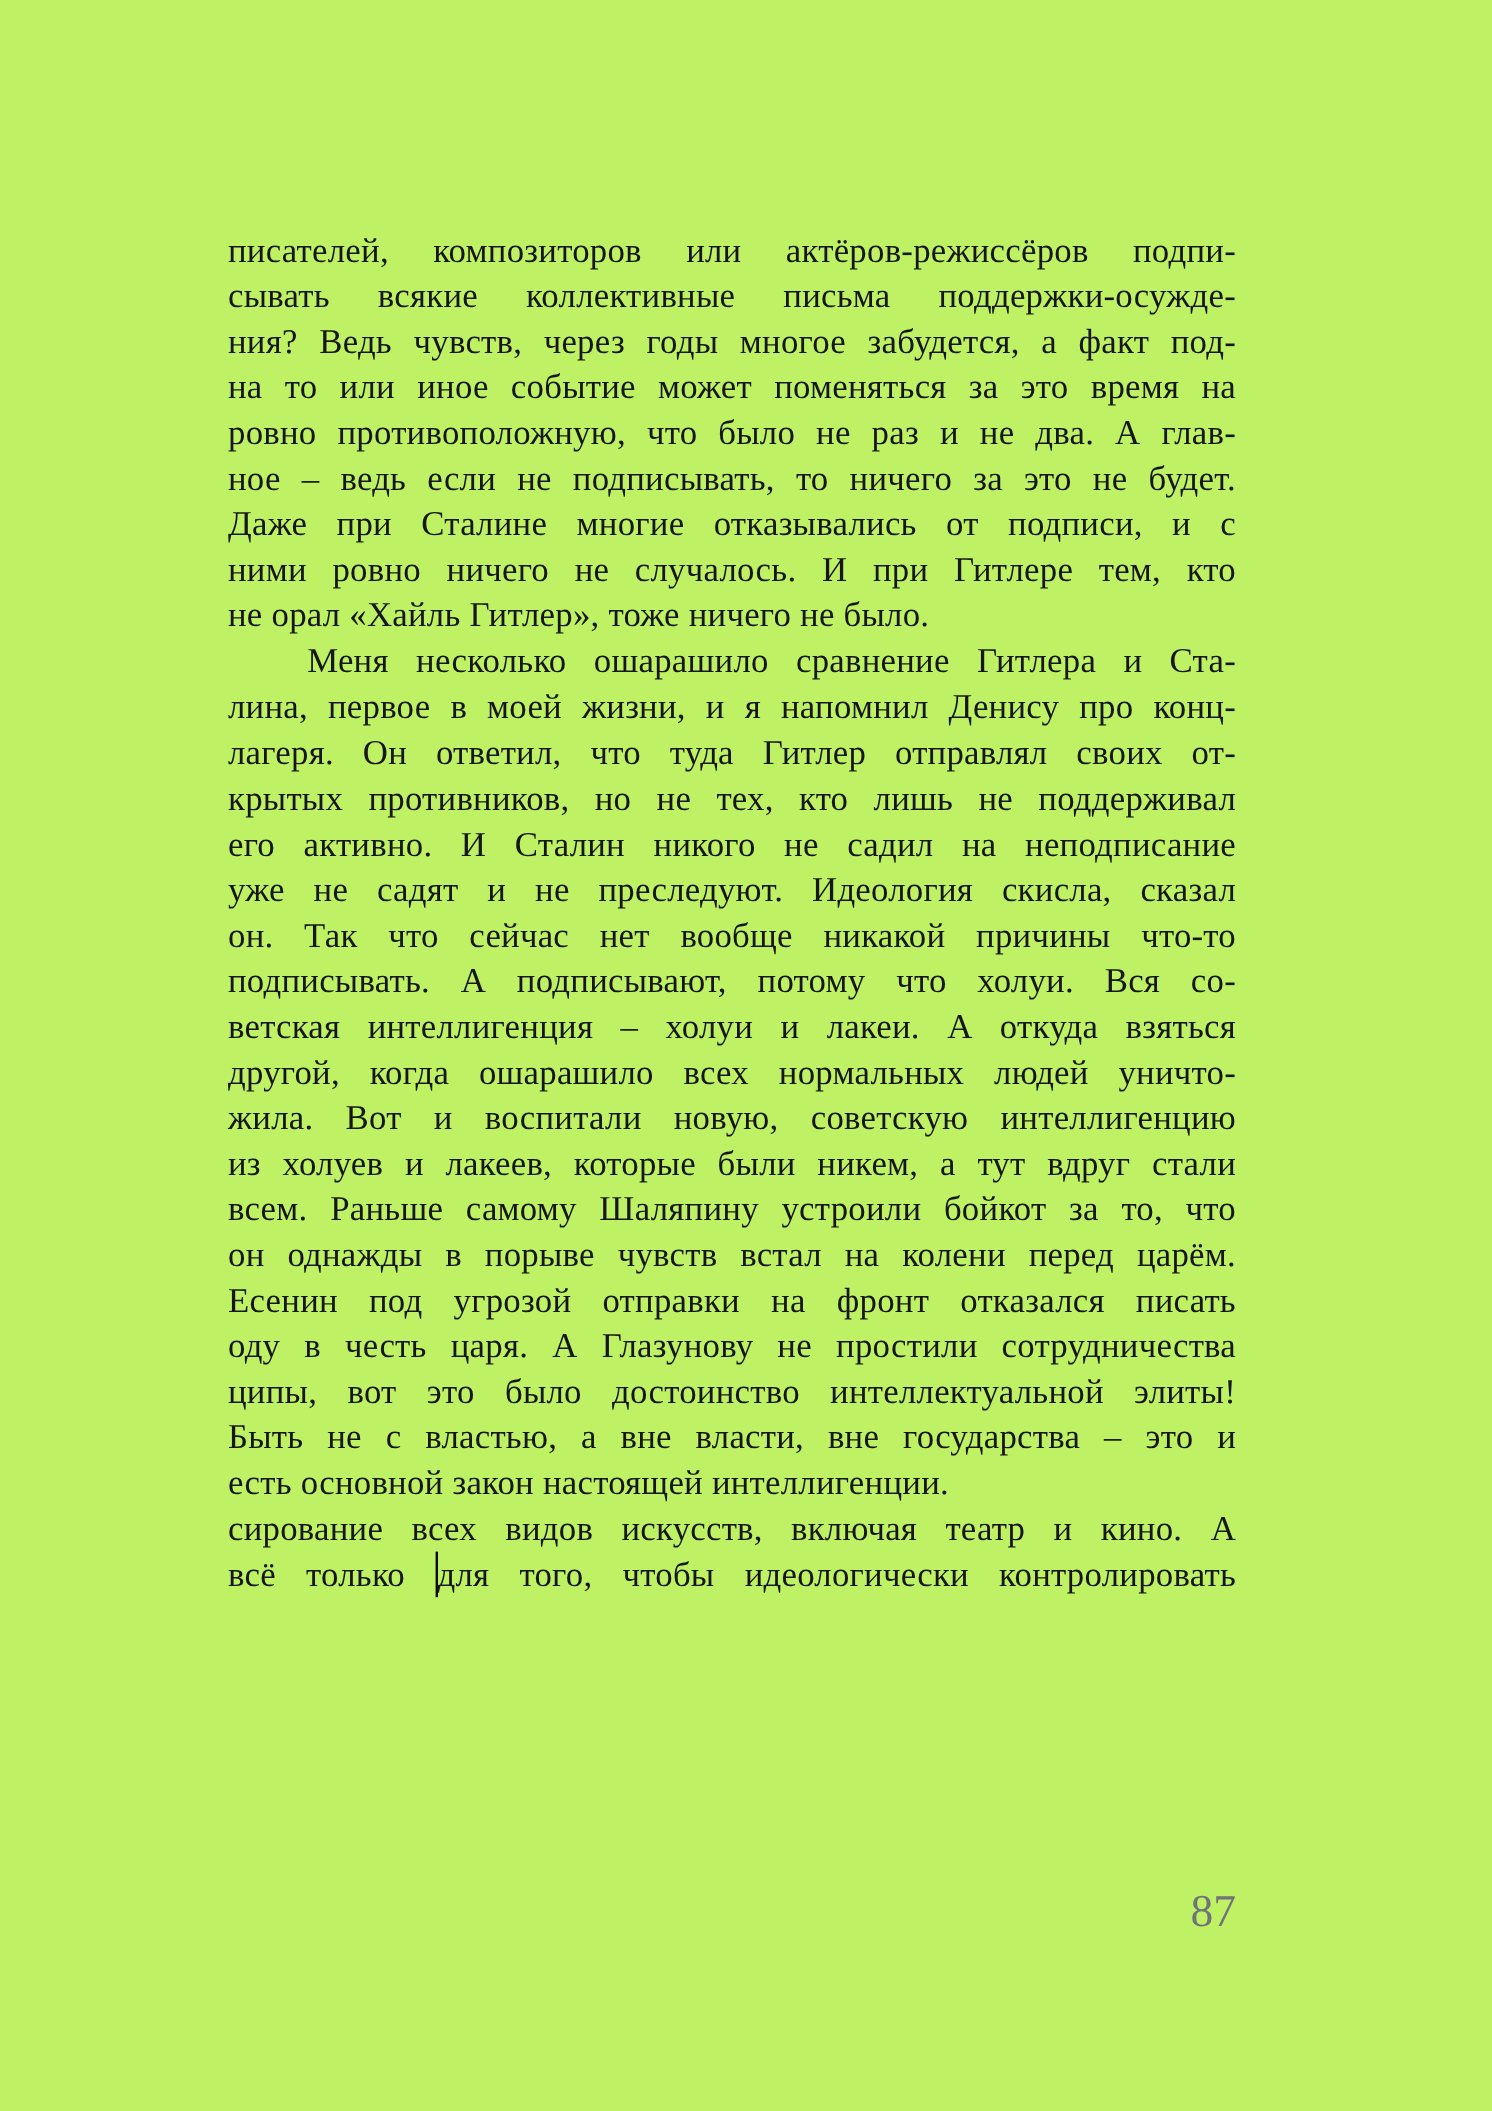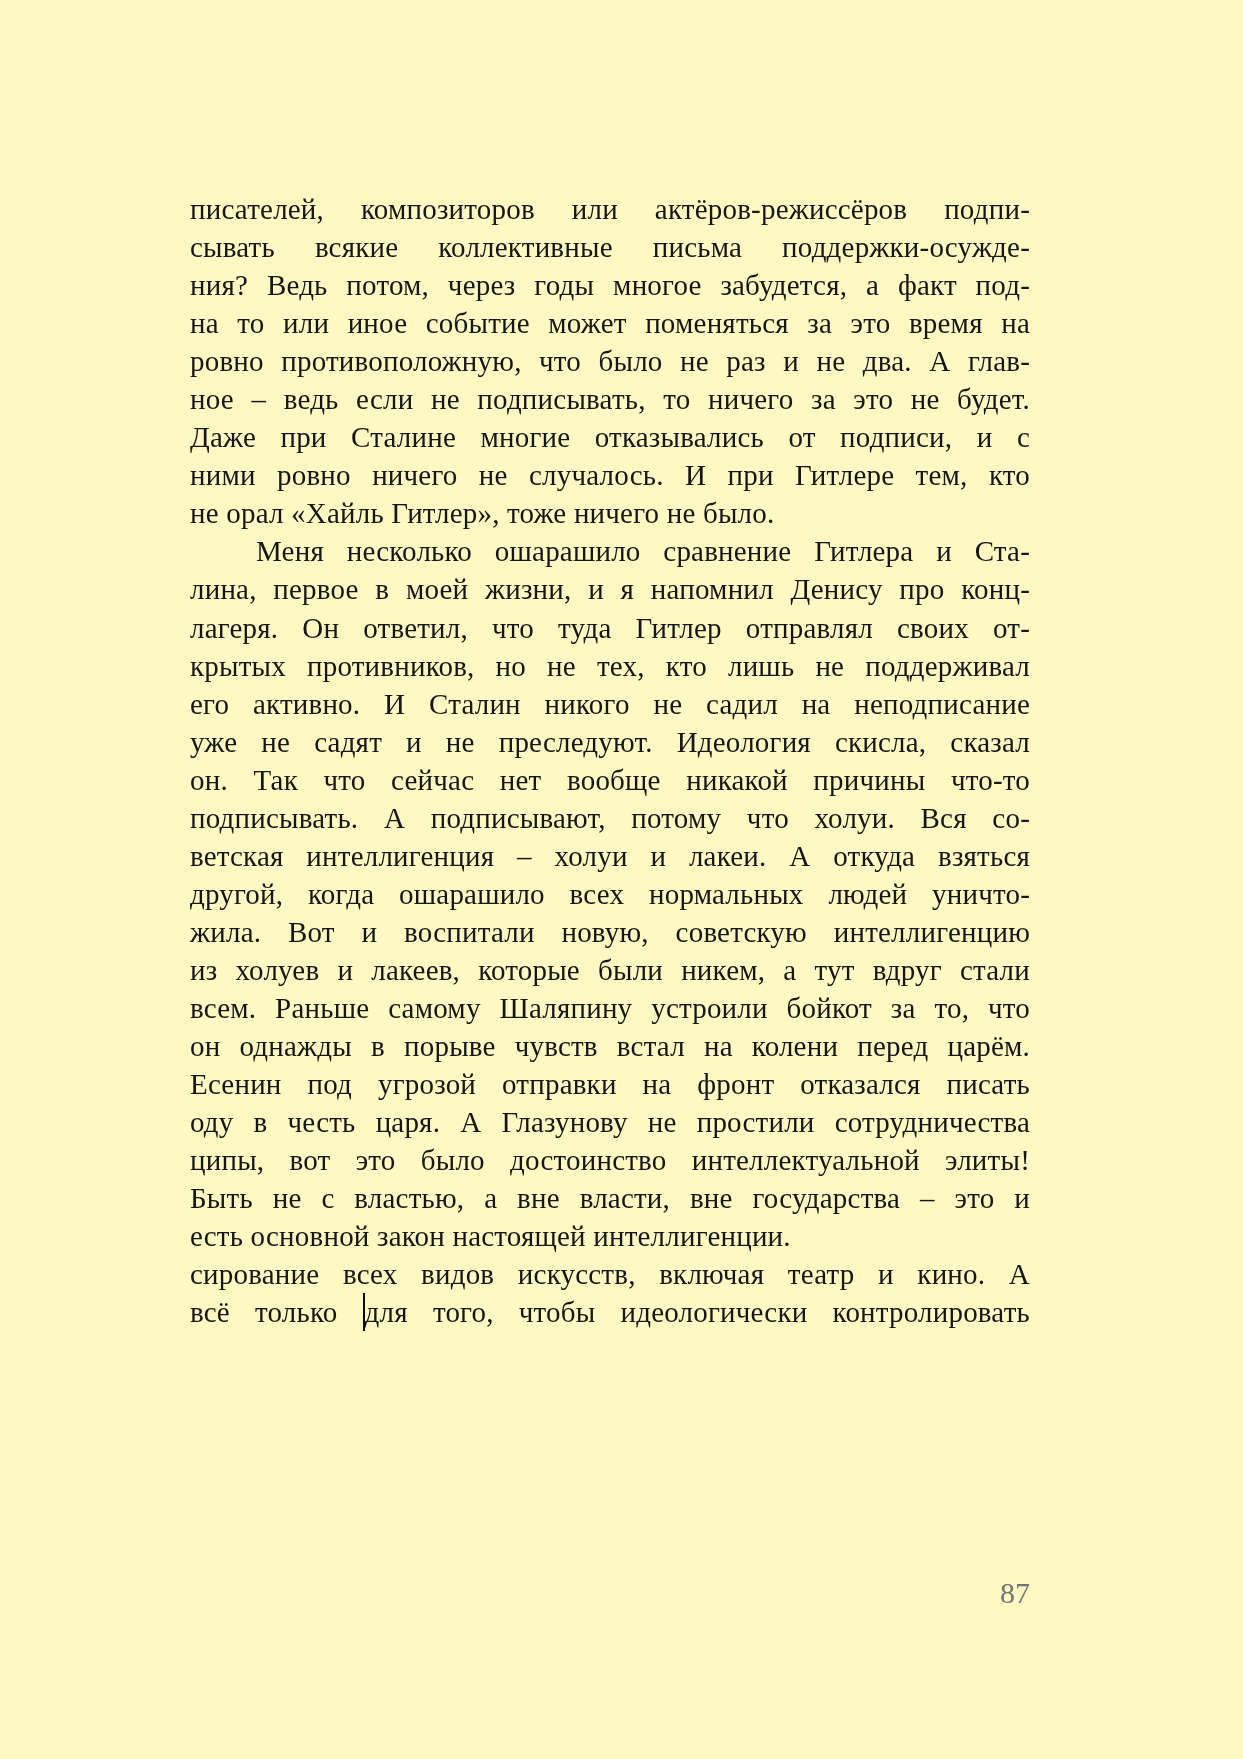--- a/index.html
+++ b/index.html
@@ -4,21 +4,21 @@
 <style>
   html, body {
     margin: 0;
     padding: 0;
     background: #ffffff;
   }
   .book-page {
     position: relative;
     width: 1243px;
     height: 1759px;
-    background: #fef9c3;
+    background: #bef264;
     overflow: hidden;
     font-family: "Liberation Serif", "DejaVu Serif", serif;
   }
   .text-block {
     position: absolute;
     left: 190px;
     top: 190px;
     width: 840px;
     color: #161616;
     font-size: 29px;
@@ -43,34 +43,34 @@
     height: 38px;
     background: #0a0a0a;
     vertical-align: -9px;
   }
   .page-number {
     position: absolute;
     left: 190px;
     top: 1576px;
     width: 840px;
     text-align: right;
-    font-size: 30px;
+    font-size: 38px;
     line-height: 34px;
     color: #717378;
   }
 </style>
 </head>
 <body>
 
 <div class="book-page">
   <div class="text-block">
       <div class="paragraph">
         <div class="line">писателей, композиторов или актёров-режиссёров подпи-</div>
         <div class="line">сывать всякие коллективные письма поддержки-осужде-</div>
-        <div class="line">ния? Ведь потом, через годы многое забудется, а факт под-</div>
+        <div class="line">ния? Ведь чувств, через годы многое забудется, а факт под-</div>
         <div class="line">на то или иное событие может поменяться за это время на</div>
         <div class="line">ровно противоположную, что было не раз и не два. А глав-</div>
         <div class="line">ное – ведь если не подписывать, то ничего за это не будет.</div>
         <div class="line">Даже при Сталине многие отказывались от подписи, и с</div>
         <div class="line">ними ровно ничего не случалось. И при Гитлере тем, кто</div>
         <div class="line end">не орал «Хайль Гитлер», тоже ничего не было.</div>
       </div>
       <div class="paragraph">
         <div class="line indent">Меня несколько ошарашило сравнение Гитлера и Ста-</div>
         <div class="line">лина, первое в моей жизни, и я напомнил Денису про конц-</div>

